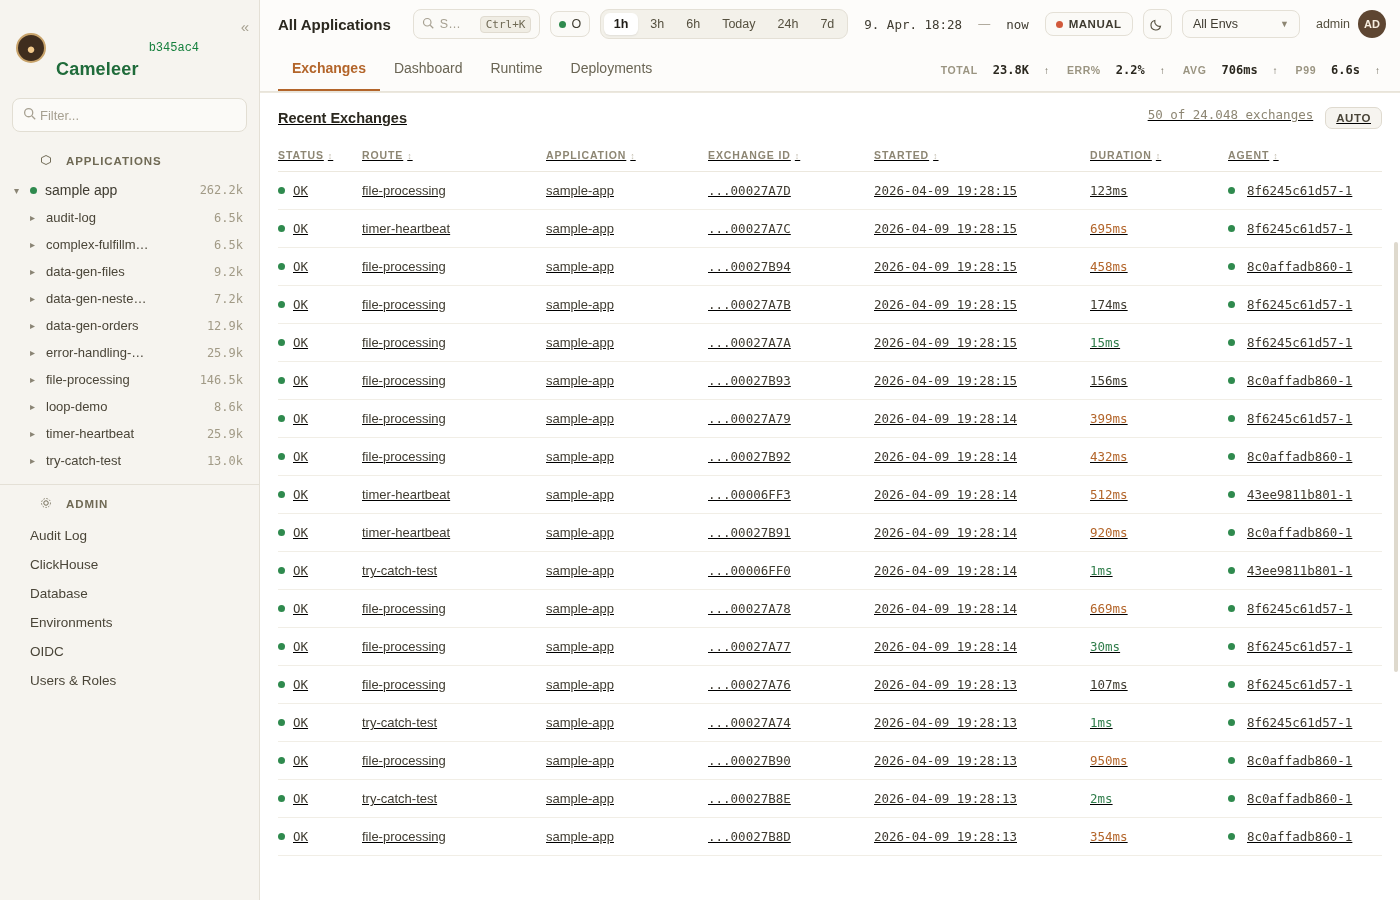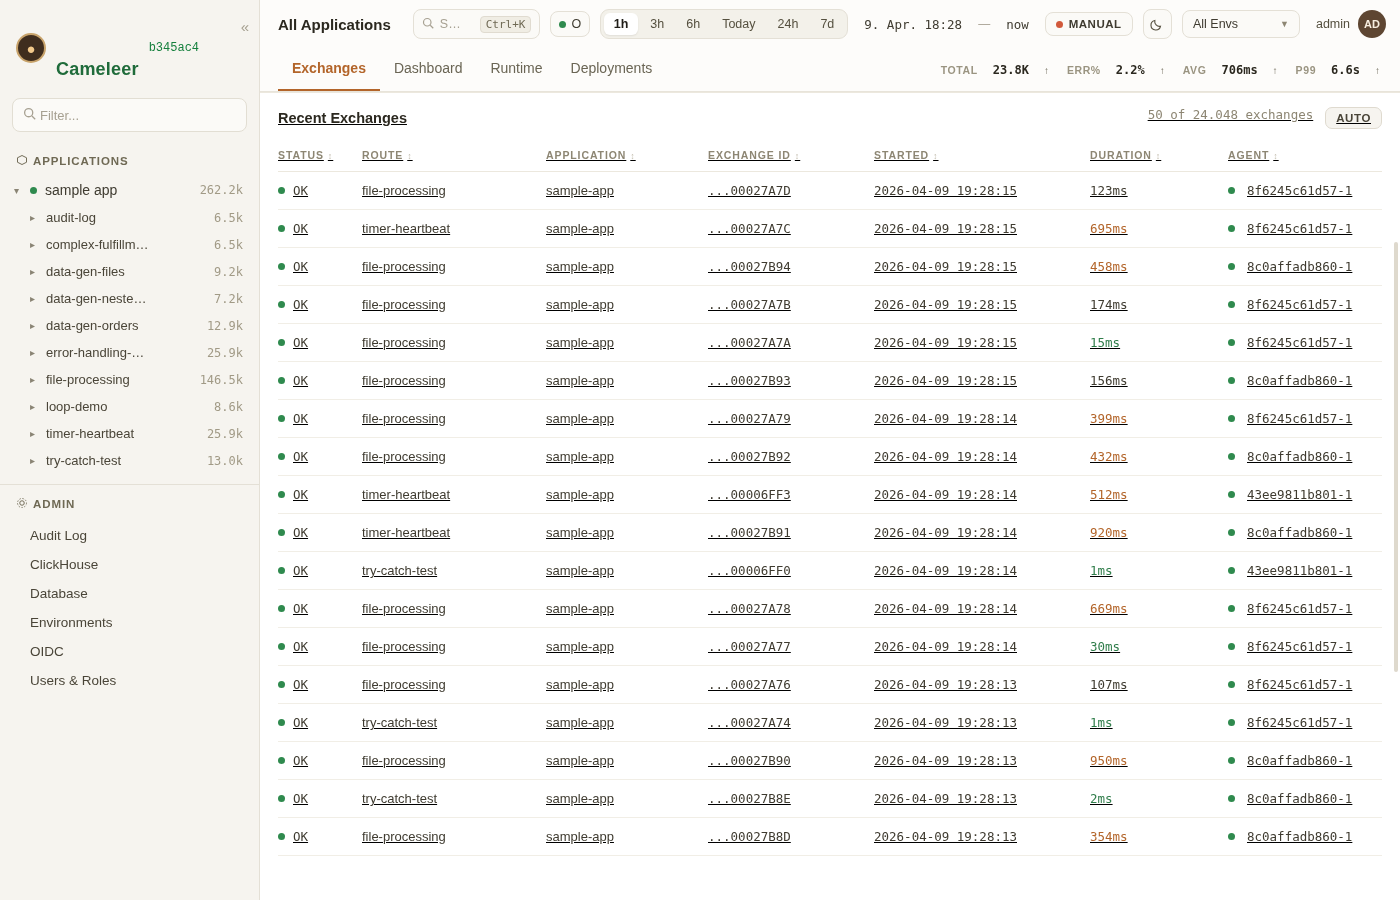--- a/index.html
+++ b/index.html
@@ -48,24 +48,24 @@
     background: #fbfaf7; border: 1px solid #e2ded3;
     border-radius: 8px; padding: 7px 10px;
   }
   .filter input {
     border: none; outline: none; background: transparent;
     font-size: 13px; color: #55503f; width: 100%;
     font-family: "Liberation Sans", sans-serif;
   }
   .filter input::placeholder { color: #a7a192; }
   .sec-head {
-    display: flex; align-items: center; gap: 5px;
+    display: flex; align-items: center; gap: 14px;
     padding: 12px 14px 8px 16px;
     font-size: 11.5px; font-weight: bold; letter-spacing: .9px;
-    color: #6f6954; text-transform: uppercase;
+    color: #6f6954; text-transform: uppercase; margin-left: 24px;
   }
   .tree { padding: 0 8px; }
   .tree-row {
     display: flex; align-items: center;
     padding: 6px 8px; border-radius: 6px;
     font-size: 13.5px; color: #3f3b30; cursor: pointer;
   }
   .tree-row .chev { width: 16px; color: #8a8474; font-size: 10px; }
   .tree-row .dot {
     width: 7px; height: 7px; border-radius: 50%;

